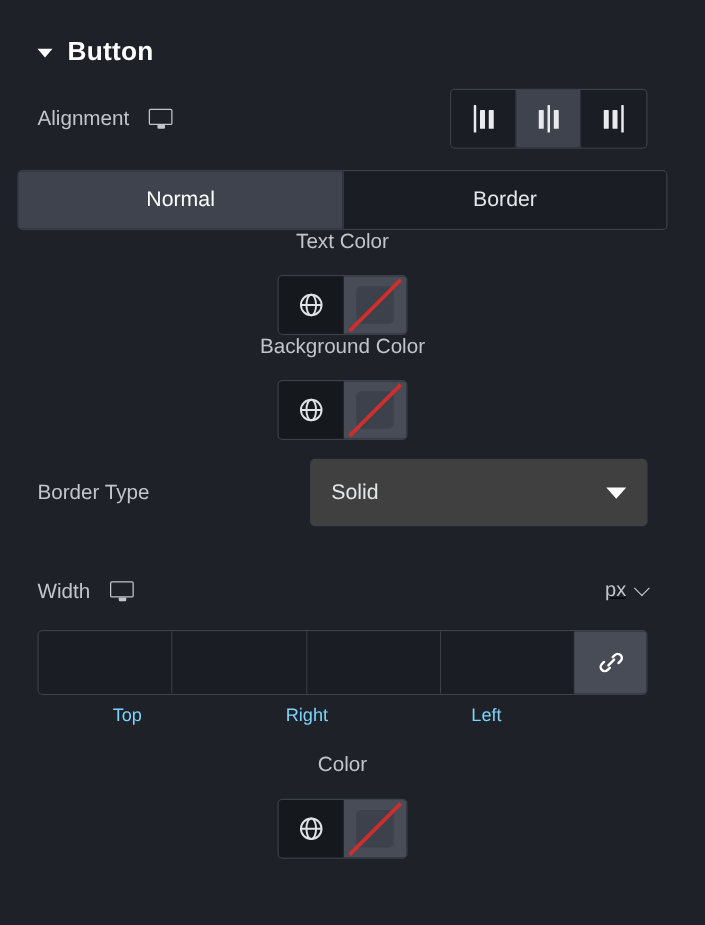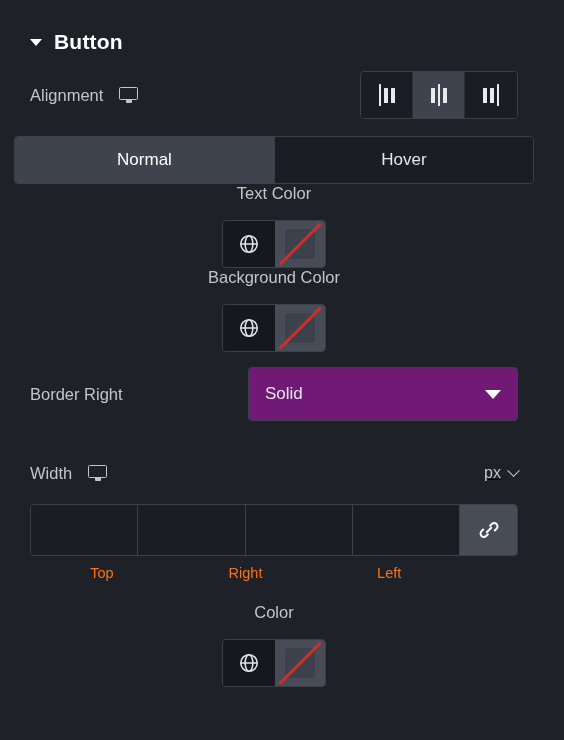--- a/index.html
+++ b/index.html
@@ -191,21 +191,21 @@
     height: 58px;
     background: #cf2e2e;
     transform: translate(-50%, -50%) rotate(45deg);
   }
 
   
   .select-row { height: 84px; }
   .select-box {
     width: 270px;
     height: 54px;
-    background: #701a75;
+    background: #404040;
     border: 1px solid #3b4049;
     border-radius: 4px;
     display: flex;
     align-items: center;
     padding: 0 16px;
     cursor: pointer;
   }
   .select-value {
     color: #e4e6e9;
     font-size: 17px;
@@ -270,21 +270,21 @@
   }
 
   .dim-labels {
     display: flex;
     padding: 0 30px;
     margin-top: 9px;
   }
   .dim-label {
     flex: 1 1 0;
     text-align: center;
-    color: #f97316;
+    color: #7dd3fc;
     font-size: 14.5px;
   }
   .dim-labels .pad { width: 57px; flex: 0 0 auto; }
 </style>
 </head>
 <body>
 
 <div class="panel">
 
   <div class="section-header">
@@ -320,21 +320,21 @@
             <span class="bar"></span>
             <span class="edge"></span>
         </span>
       </div>
     </div>
   </div>
 
   <div class="tabs-wrap">
     <div class="tabs">
       <div class="tab active">Normal</div>
-      <div class="tab">Hover</div>
+      <div class="tab">Border</div>
     </div>
   </div>
 
   <div class="row color-row">
     <span class="row-label">Text Color</span>
     <span class="row-spacer"></span>
     <div class="color-control">
       <div class="globe-btn">
         <svg width="22" height="22" viewBox="0 0 24 24" fill="none" stroke="#dfe2e6" stroke-width="1.7">
           <circle cx="12" cy="12" r="9"></circle>
@@ -361,21 +361,21 @@
         </svg>
       </div>
       <div class="swatch-btn">
         <span class="swatch-inner"></span>
         <span class="swatch-slash"></span>
       </div>
     </div>
   </div>
 
   <div class="row select-row">
-    <span class="row-label">Border Right</span>
+    <span class="row-label">Border Type</span>
     <span class="row-spacer"></span>
     <div class="select-box">
       <span class="select-value">Solid</span>
       <span class="select-caret"></span>
     </div>
   </div>
 
   <div class="row width-row">
     <span class="row-label">Width</span>
     <span class="monitor-icon">

